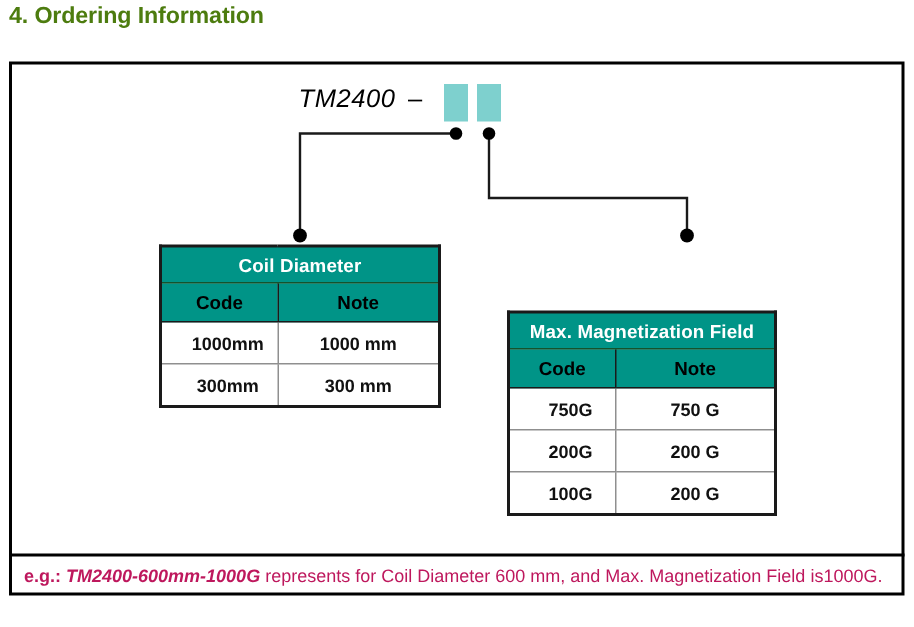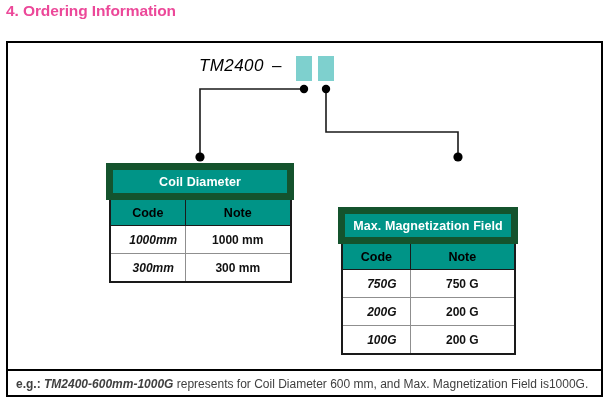--- a/index.html
+++ b/index.html
@@ -17,21 +17,21 @@
   }
 
   
   #section-title {
     position: absolute;
     left: 6px;
     top: 2px;
     font-size: 15.5px;
     font-weight: bold;
     letter-spacing: -0.1px;
-    color: #ec4899;
+    color: #4d7c0f;
     white-space: nowrap;
   }
 
   
   #ordering-panel {
     position: absolute;
     left: 6px;
     top: 41px;
     width: 597px;
     height: 356px;
@@ -97,21 +97,21 @@
   #coil-diameter-table  { left: 98px;  top: 120px; width: 188px; }
   #magnetization-table  { left: 330px; top: 120px; width: 180px; margin-top: 44px; }
 
   .spec-table th.group-header {
     background: #009487;
     color: #ffffff;
     font-size: 12.5px;
     font-weight: bold;
     text-align: center;
     height: 21px;
-    border: 7px solid #14532d;
+    border: 1px solid #14532d;
     letter-spacing: 0.1px;
   }
   .spec-table th.col-header {
     background: #009487;
     color: #000000;
     font-size: 12.5px;
     font-weight: bold;
     text-align: center;
     height: 23px;
     border: 1px solid #1a1a1a;
@@ -119,21 +119,20 @@
   .spec-table td {
     font-size: 12px;
     font-weight: bold;
     text-align: center;
     height: 25px;
     border: 1px solid #8f8f8f;
     background: #ffffff;
     color: #111111;
   }
   .spec-table td.code-cell {
-    font-style: italic;
     padding-left: 12px;
   }
   .spec-table td.note-cell {
     font-style: normal;
   }
   #coil-diameter-table col.c-code { width: 42%; }
   #coil-diameter-table col.c-note { width: 58%; }
   #magnetization-table col.c-code { width: 40%; }
   #magnetization-table col.c-note { width: 60%; }
 
@@ -146,21 +145,21 @@
     height: 0;
     border-top: 2.5px solid #000000;
   }
   #footer-note {
     position: absolute;
     left: 8px;
     top: 333px;
     width: 580px;
     font-size: 12px;
     line-height: 16px;
-    color: #404040;
+    color: #be185d;
     white-space: nowrap;
   }
   #footer-note .eg-label {
     font-weight: bold;
   }
   #footer-note .eg-example {
     font-weight: bold;
     font-style: italic;
   }
   #footer-note .eg-rest {

